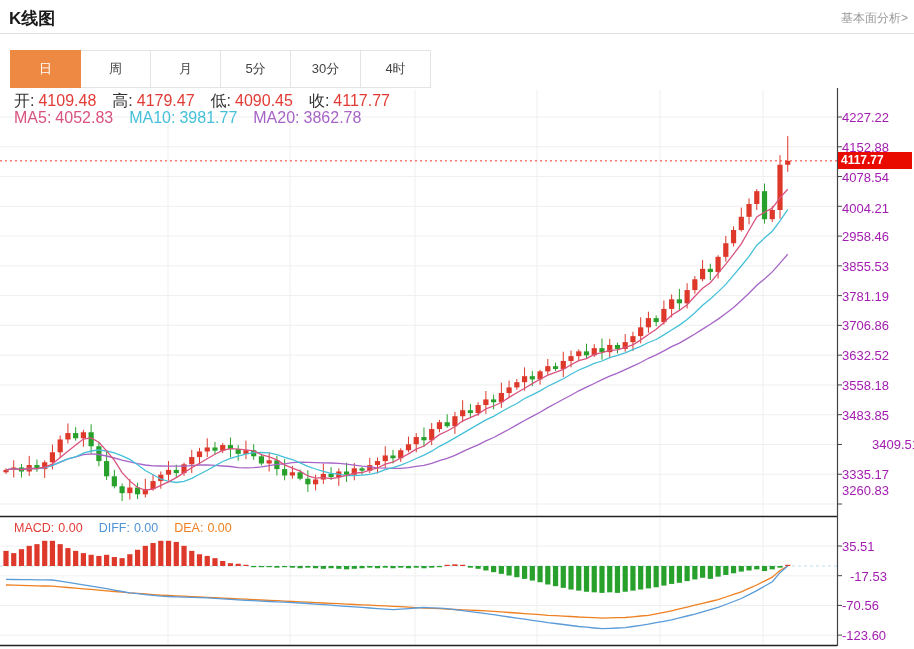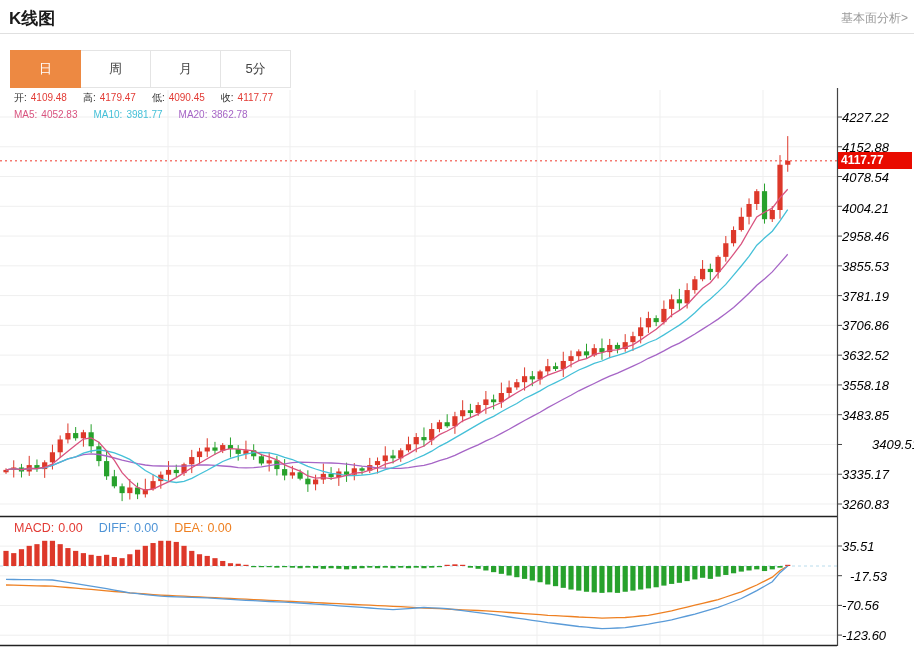--- a/index.html
+++ b/index.html
@@ -8,43 +8,45 @@
   #page-title{position:absolute;left:9px;top:7px;font-size:17px;font-weight:bold;color:#1a1a1a;}
   #fund-link{position:absolute;right:6px;top:10px;font-size:12px;color:#9a9a9a;cursor:pointer;text-decoration:none;}
   #header-divider{position:absolute;left:0;top:33px;width:914px;height:1px;background:#e0e0e0;}
   #tabs{position:absolute;left:10px;top:50px;display:flex;height:38px;}
   .tab{width:71px;height:38px;box-sizing:border-box;border:1px solid #e4e4e4;margin-left:-1px;
     display:flex;align-items:center;justify-content:center;font-size:13px;color:#444;background:#fff;cursor:pointer;}
   .tab:first-child{margin-left:0;}
   .tab.active{background:#ed8942;border-color:#ed8942;color:#fff;z-index:2;}
   #chart{position:absolute;left:0;top:88px;width:914px;height:561px;}
   svg{position:absolute;left:0;top:0;}
-  .legend-row{position:absolute;font-size:10px;white-space:nowrap;z-index:5;}
+  .legend-row{position:absolute;font-size:16px;white-space:nowrap;z-index:5;}
   .legend-row span{margin-right:4px;}
   .legend-row .pair{margin-right:12px;}
   #ohlc-row{left:14px;top:91px;}
   #ma-row{left:14px;top:109px;}
   #macd-row{left:14px;top:521px;font-size:12.5px;}
-  .axis-label{position:absolute;left:842px;transform:translateY(-50%);font-size:13px;color:#000000;z-index:4;font-style:italic;}
+  .axis-label{position:absolute;left:842px;transform:translateY(-50%);font-size:13px;color:#a21caf;z-index:4;}
   #price-tag{position:absolute;left:838px;width:74px;height:17px;background:#e90b00;color:#fff;
     font-size:12px;font-weight:bold;line-height:17px;padding-left:3px;box-sizing:border-box;z-index:6;}
 </style>
 </head>
 <body>
 
 <div id="stage">
   <div id="page-title">K线图</div>
   <a id="fund-link">基本面分析&gt;</a>
   <div id="header-divider"></div>
 
   <div id="tabs">
       <div class="tab active">日</div>
       <div class="tab">周</div>
       <div class="tab">月</div>
       <div class="tab">5分</div>
+      <div class="tab">30分</div>
+      <div class="tab">4时</div>
     </div>
 
   <div id="chart" style="top: 0px;">
       <svg width="914" height="649" style="top: 0px;">
         <line x1="0" y1="117" x2="837" y2="117" stroke="#efefef" stroke-width="1"></line>
         <line x1="0" y1="146.77019640000006" x2="837" y2="146.77019640000006" stroke="#efefef" stroke-width="1"></line>
         <line x1="0" y1="176.54039280000012" x2="837" y2="176.54039280000012" stroke="#efefef" stroke-width="1"></line>
         <line x1="0" y1="206.30658460000006" x2="837" y2="206.30658460000006" stroke="#efefef" stroke-width="1"></line>
         <line x1="0" y1="236.07678100000015" x2="837" y2="236.07678100000015" stroke="#efefef" stroke-width="1"></line>
         <line x1="0" y1="265.8469774" x2="837" y2="265.8469774" stroke="#efefef" stroke-width="1"></line>
@@ -420,21 +422,21 @@
       <div class="axis-label" style="top: 208px;">4004.21</div>
       <div class="axis-label" style="top: 236.08px;">2958.46</div>
       <div class="axis-label" style="top: 265.85px;">3855.53</div>
       <div class="axis-label" style="top: 295.62px;">3781.19</div>
       <div class="axis-label" style="top: 325.39px;">3706.86</div>
       <div class="axis-label" style="top: 355.16px;">3632.52</div>
       <div class="axis-label" style="top: 384.93px;">3558.18</div>
       <div class="axis-label" style="top: 414.7px;">3483.85</div>
       <div class="axis-label" style="top: 444.47px; margin-left: 30px;">3409.51</div>
       <div class="axis-label" style="top: 474.24px;">3335.17</div>
-      <div class="axis-label" style="top: 504px;">3260.83</div>
+      <div class="axis-label" style="top: 490px;">3260.83</div>
     </div>
   <div id="macd-axis">
       <div class="axis-label" style="top: 546px;">35.51</div>
       <div class="axis-label" style="top: 575.7px; margin-left: 8px;">-17.53</div>
       <div class="axis-label" style="top: 605.4px;">-70.56</div>
       <div class="axis-label" style="top: 635.1px;">-123.60</div>
     </div>
   <div id="price-tag" style="top: 152.33px;">4117.77</div>
 </div>
 

